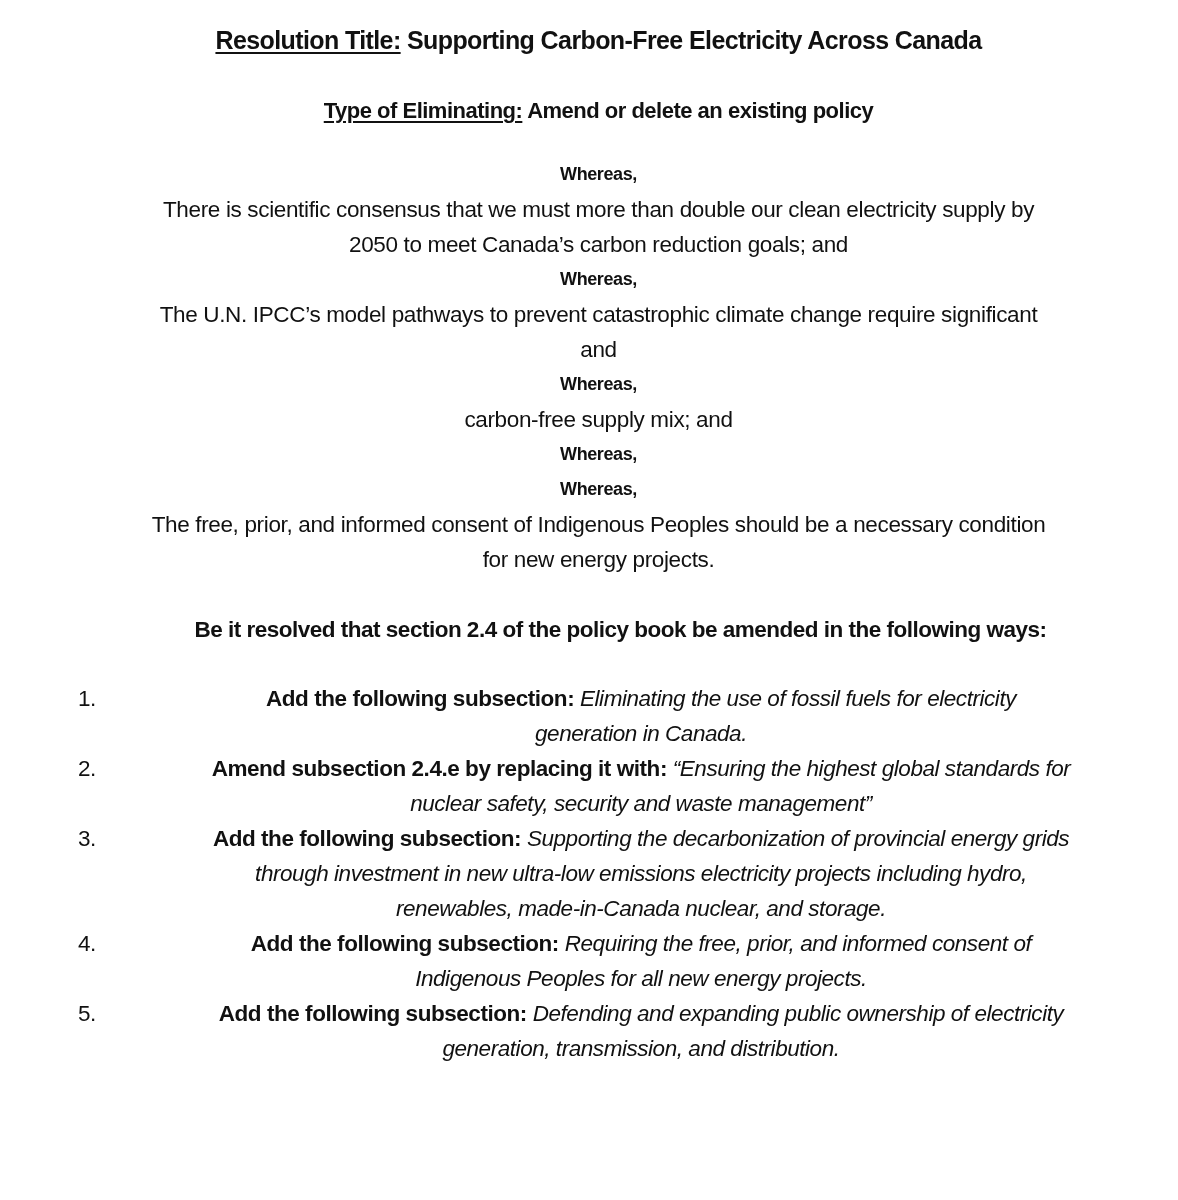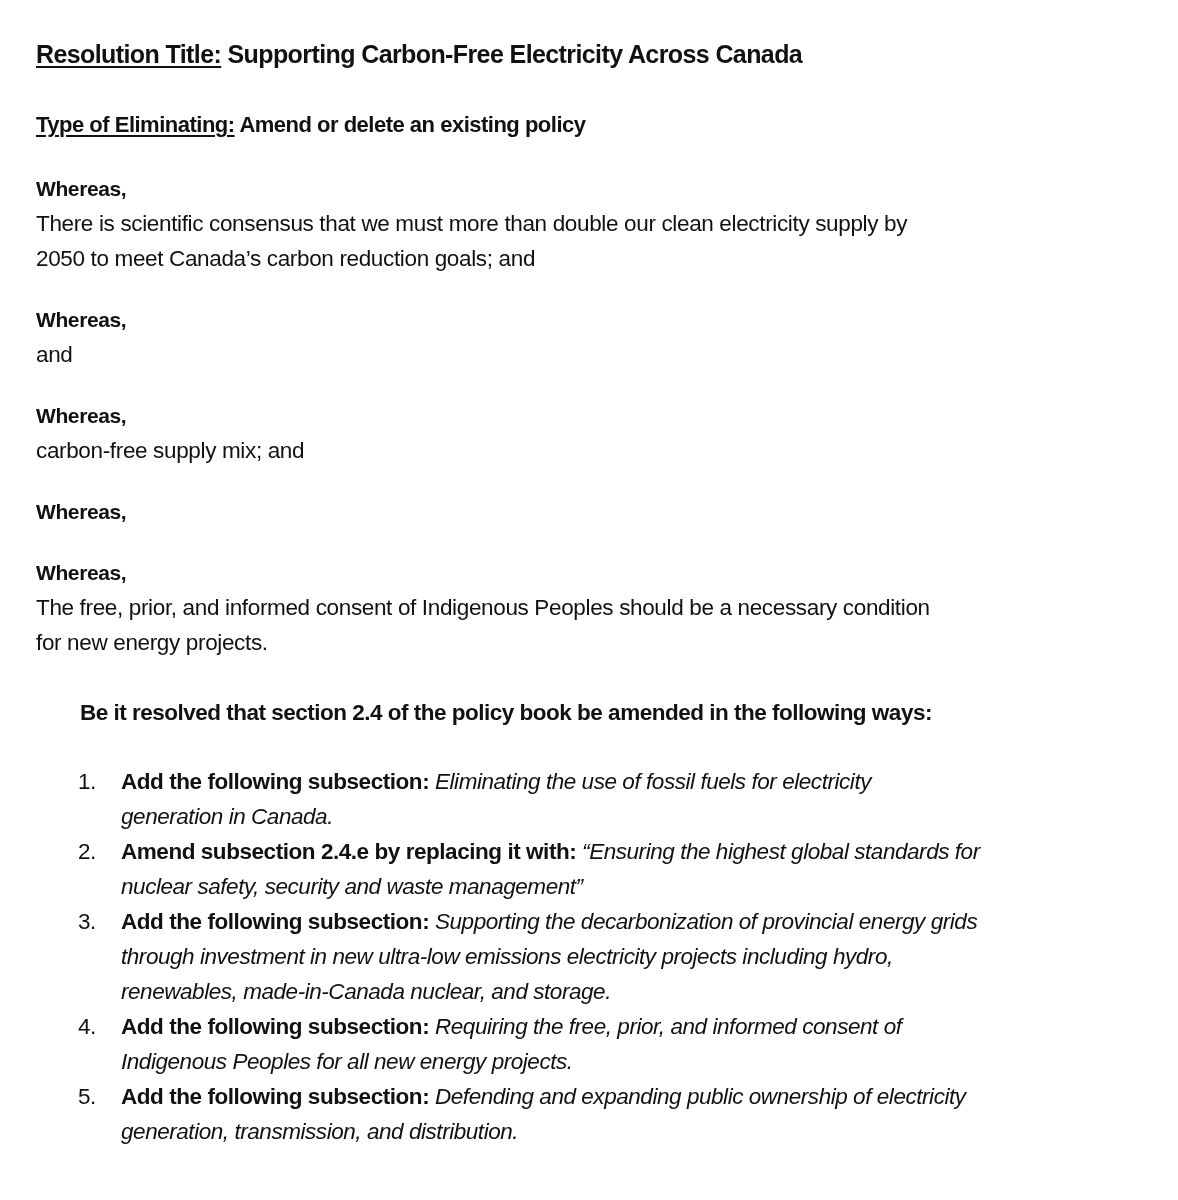--- a/index.html
+++ b/index.html
@@ -11,22 +11,23 @@
       width: 1178px;
       height: 1200px;
       overflow: hidden;
       position: relative;
       color: #111111;
       font-family: "Liberation Sans", sans-serif;
     }
     .page {
       position: absolute;
       left: 36px;
-      top: 36px;
+      top: 22px;
       width: 1125px;
+      text-align: center;
     }
     .title-line {
       font-size: 25px;
       font-weight: bold;
       line-height: 36px;
       height: 36px;
       letter-spacing: -0.6px;
       white-space: nowrap;
     }
     .type-line {
@@ -44,25 +45,24 @@
     }
     .whereas-block {
       margin-top: 31px;
     }
     .para {
       font-size: 22.5px;
       line-height: 35px;
       letter-spacing: -0.35px;
     }
     .whereas-label {
-      font-size: 21px;
+      font-size: 18px;
       line-height: 35px;
       font-weight: bold;
       letter-spacing: -0.4px;
-      margin-top: 26px;
     }
     .resolved {
       margin-top: 35px;
       font-size: 22.5px;
       line-height: 35px;
       font-weight: bold;
       letter-spacing: -0.5px;
       white-space: nowrap;
       margin-left: 44px;
     }
@@ -113,20 +113,21 @@
       <div class="whereas-label">Whereas,</div>
       <div class="para">
         <span class="line">There is scientific consensus that we must more than double our clean electricity supply by</span>
         <span class="line">2050 to meet Canada’s carbon reduction goals; and</span>
       </div>
     </div>
 
     <div>
       <div class="whereas-label">Whereas,</div>
       <div class="para">
+        <span class="line">The U.N. IPCC’s model pathways to prevent catastrophic climate change require significant</span>
         <span class="line">and</span>
       </div>
     </div>
 
     <div>
       <div class="whereas-label">Whereas,</div>
       <div class="para">
         <span class="line">carbon-free supply mix; and</span>
       </div>
     </div>

